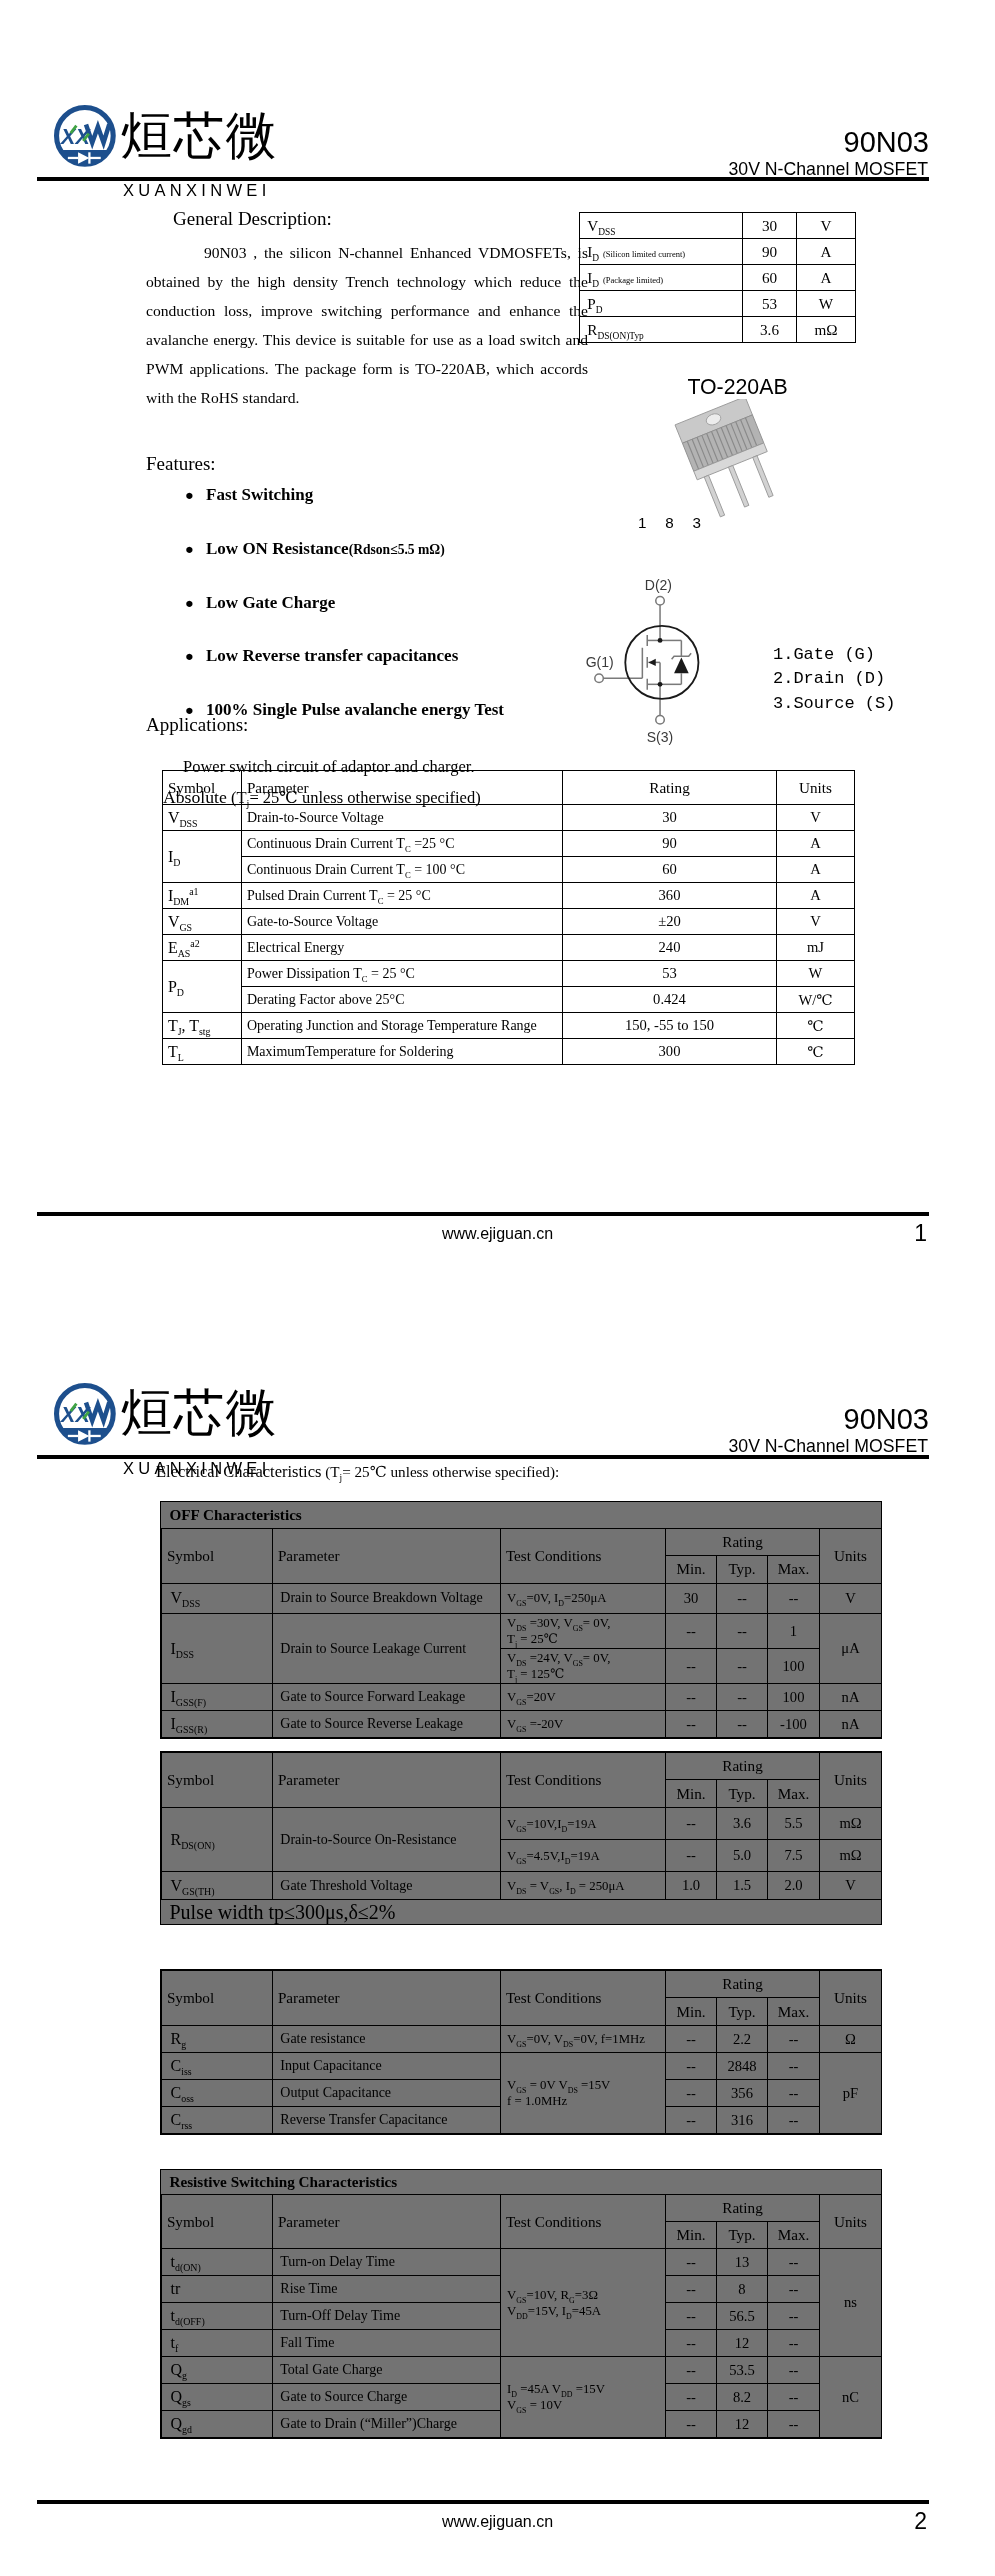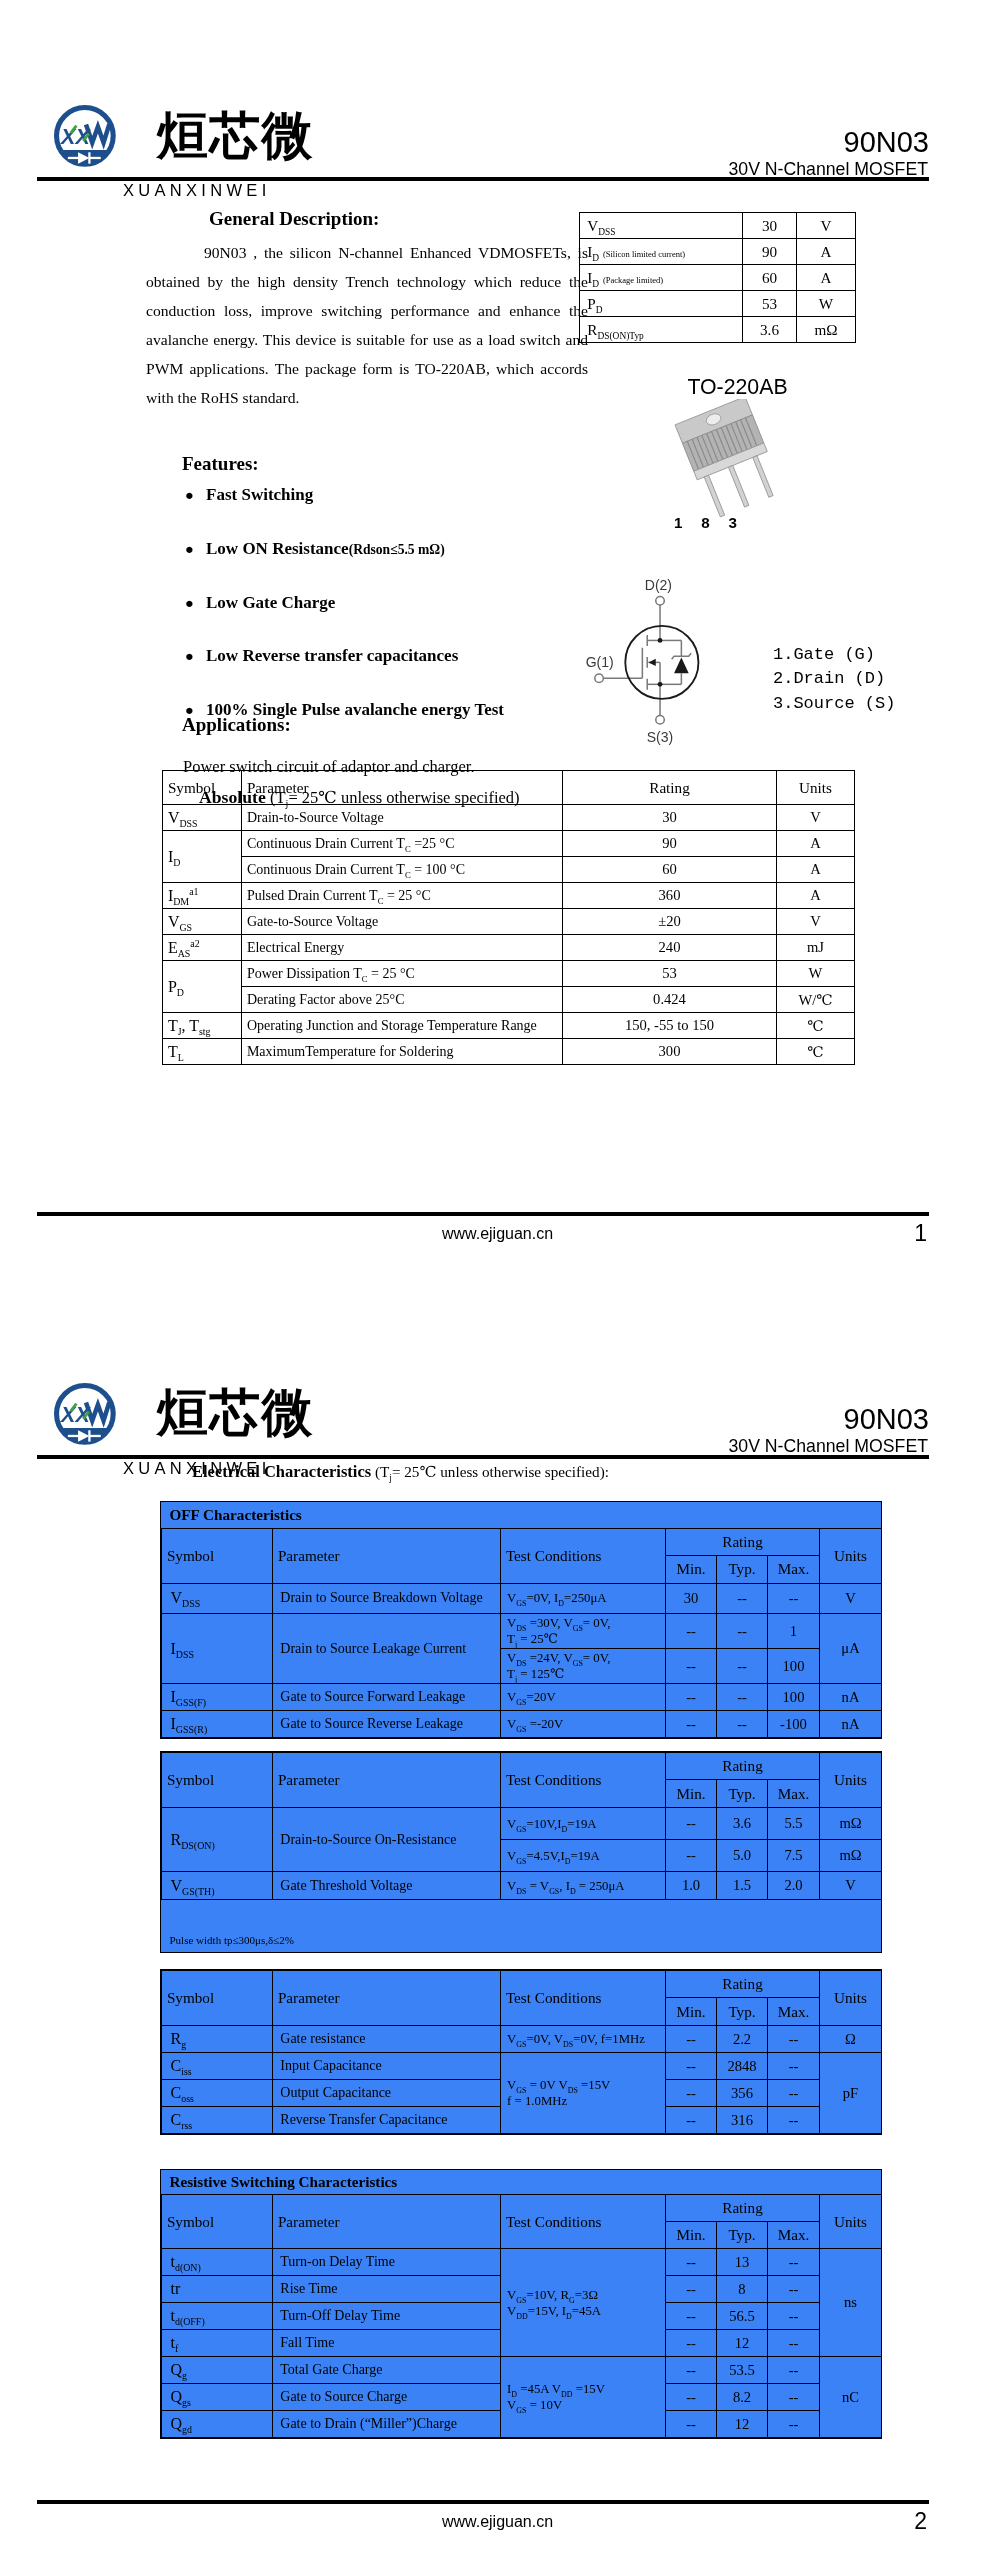--- a/index.html
+++ b/index.html
@@ -1,21 +1,21 @@
 <!DOCTYPE html>
 <html style="font-size:9.8px"><head>
 <meta charset="utf-8">
 <title>90N03</title>
 <style>
   html,body{margin:0;padding:0;background:#fff;}
   #canvas{position:relative;width:995px;height:2576px;background:#ffffff;
           font-family:"Liberation Serif","DejaVu Serif","DejaVu Sans",serif;color:#000;}
   .abs{position:absolute;}
   .sans{font-family:"Liberation Sans","DejaVu Sans",sans-serif;}
-  .b{font-weight:bold;margin-left:36px;}
+  .b{font-weight:normal;}
   .rule{background:#000;height:4.3px;}
   sub{font-size:62%;line-height:0;}
   sup{font-size:62%;line-height:0;}
   
   table.grid{border-collapse:collapse;table-layout:fixed;}
   table.grid td{border:1.2px solid #000;padding:0 4.9px;overflow:hidden;}
   .sumtbl{width:276px;font-size:15.2px;}
   .sumtbl td{height:25px;}
   .sumtbl td.pc{text-align:left;padding-left:7.3px;}
   .sumtbl td.vc,.sumtbl td.uc{text-align:center;}
@@ -23,33 +23,33 @@
   
   .abstbl{width:692px;font-size:14.6px;border:1.8px solid #000;}
   .abstbl td{padding:0 6.1px;}
   .abstbl td.sym{text-align:left;font-size:16px;}
   .abstbl td.par{text-align:left;font-size:14px;}
   .abstbl td.rat,.abstbl td.un{text-align:center;}
   .abstbl tr.hdr td{font-size:15.2px;}
   .abstbl td.hp{text-align:left;}
   .abstbl td.hc{text-align:center;}
   
-  .ecbox{border:1.8px solid #000;background:#3b82f6;}
+  .ecbox{border:1.8px solid #000;background:#737373;}
   .ecbox .ttl{font-weight:bold;font-size:15.2px;padding-left:8.5px;display:flex;align-items:center;}
   .ectbl{width:100%;font-size:14.6px;}
   .ectbl td{padding:0 3.7px;}
   .ectbl td.sym{text-align:left;padding-left:8.5px;font-size:16px;}
   .ectbl td.par{text-align:left;padding-left:7.3px;font-size:14px;}
   .ectbl td.cnd{text-align:left;padding-left:6.1px;font-size:12.8px;line-height:16px;}
   .ectbl td.num,.ectbl td.un{text-align:center;}
   .ectbl td.hb{border-bottom:1.8px solid #000;}
   .ectbl td.tt{border-top:1.8px solid #000;}
   .ectbl td.hc{text-align:center;font-size:15.2px;}
   .ectbl td.hl{text-align:left;font-size:15.2px;}
-  .note{font-size:11px;padding-left:8.5px;display:flex;align-items:center;margin-top:28px;}
+  .note{font-size:20px;padding-left:8.5px;display:flex;align-items:center;}
   
   .feat{font-size:17px;font-weight:bold;white-space:nowrap;}
   .feat .bullet::before{content:"●";font-size:14.6px;margin-right:12.2px;}
   .feat small{font-size:0.8em;}
   .legend div{height:24.4px;font-family:Liberation Mono, monospace;}
 </style>
 </head>
 <body>
 
 <div id="canvas">

